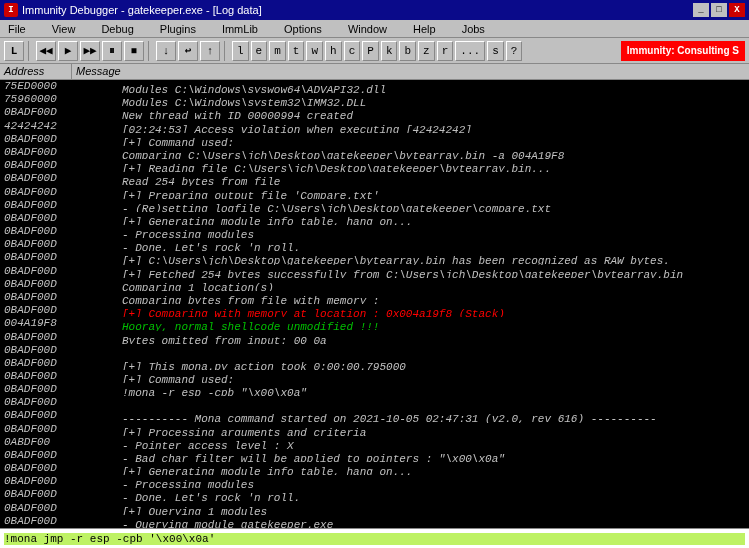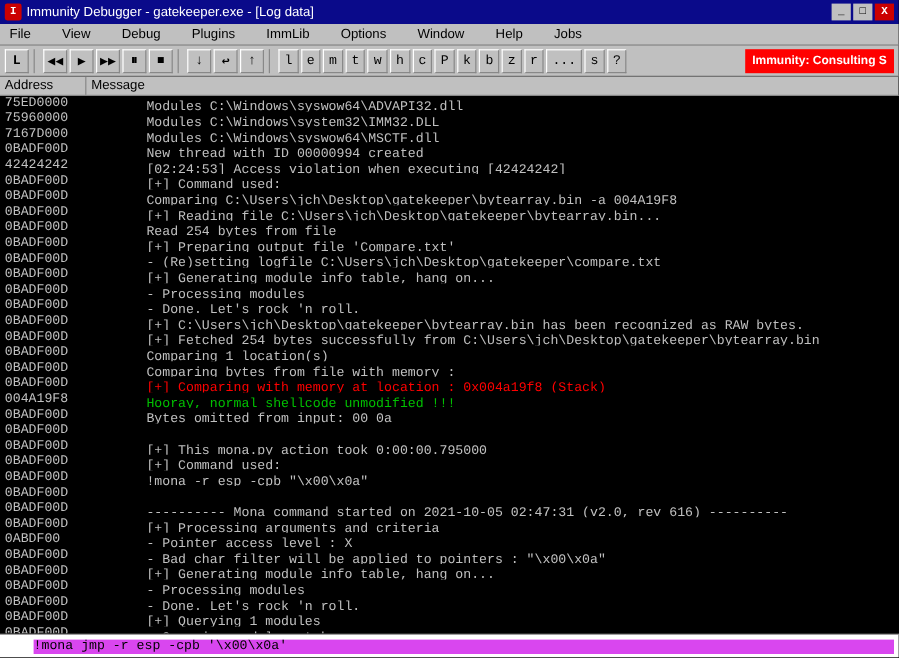--- a/index.html
+++ b/index.html
@@ -114,20 +114,21 @@
       
     }
 
     
     #log-area {
       flex: 1;
       background: #000;
       overflow: hidden;
       display: flex;
       flex-direction: column;
+      font-style: italic;
     }
 
     
     #col-headers {
       display: flex;
       background: #c0c0c0;
       height: 16px;
       border-bottom: 1px solid #888;
     }
     .col-addr {
@@ -183,27 +184,26 @@
     #cmd-bar {
       height: 20px;
       background: #ffffff;
       display: flex;
       align-items: center;
       border-top: 1px solid #888;
       padding: 0 4px;
     }
     #cmd-input {
       flex: 1;
-      background: #d946ef;
+      background: #bef264;
       color: #000;
       font-family: 'Courier New', Courier, monospace;
       font-size: 11px;
       border: none;
       outline: none;
-      margin-left: 24px;
     }
   </style>
 </head>
 <body>
 
 <div id="title-bar">
   <div class="icon">
     <span>I</span>
   </div>
   <div class="title-text">Immunity Debugger - gatekeeper.exe - [Log data]</div>
@@ -268,24 +268,20 @@
     <div id="log-lines">
     <div class="log-line">
           <div class="addr">75ED0000</div>
           <div class="msg">Modules C:\Windows\syswow64\ADVAPI32.dll</div>
         </div>
         <div class="log-line">
           <div class="addr">75960000</div>
           <div class="msg">Modules C:\Windows\system32\IMM32.DLL</div>
         </div>
         <div class="log-line">
-          <div class="addr">7167D000</div>
-          <div class="msg">Modules C:\Windows\syswow64\MSCTF.dll</div>
-        </div>
-        <div class="log-line">
           <div class="addr">0BADF00D</div>
           <div class="msg">New thread with ID 00000994 created</div>
         </div>
         <div class="log-line">
           <div class="addr">42424242</div>
           <div class="msg">[02:24:53] Access violation when executing [42424242]</div>
         </div>
         <div class="log-line">
           <div class="addr">0BADF00D</div>
           <div class="msg">[+] Command used:</div>

